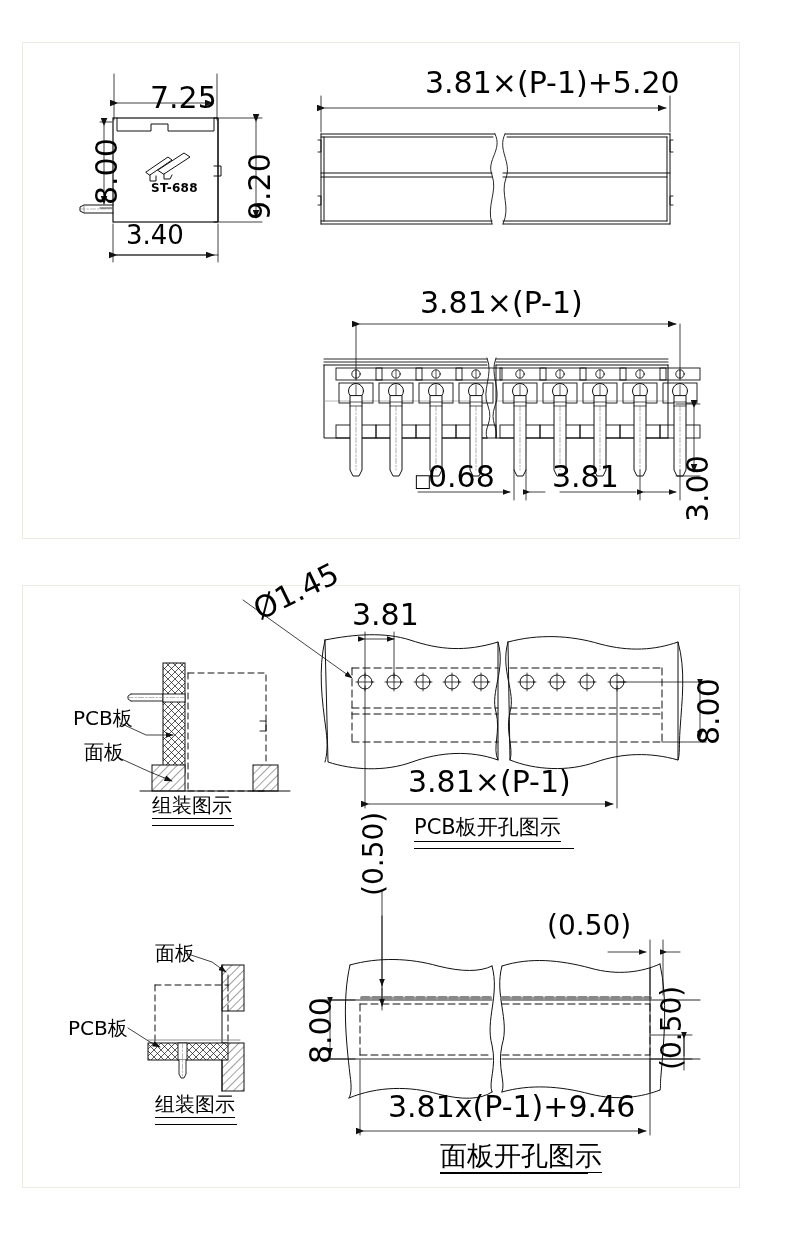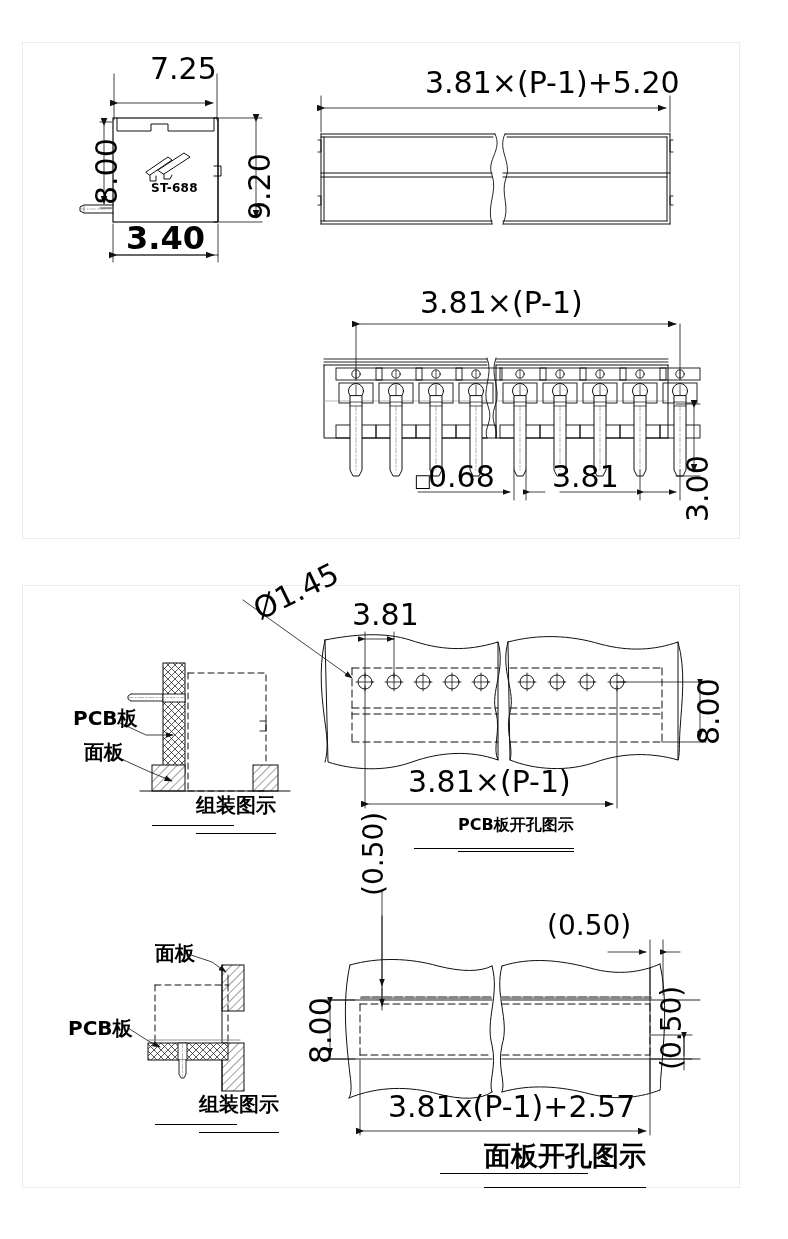--- a/index.html
+++ b/index.html
@@ -6,23 +6,23 @@
   body{width:788px;height:1239px;position:relative;
        font-family:"DejaVu Sans","Liberation Sans",sans-serif;
        color:#111;-webkit-font-smoothing:antialiased;}
   .panel{position:absolute;border:1.5px solid #e8eee2;background:#fff;}
   #panel-top{left:22px;top:42px;width:716px;height:495px;}
   #panel-bottom{left:22px;top:585px;width:716px;height:601px;}
   .stage{position:absolute;left:0;top:0;width:788px;height:1239px;pointer-events:none;}
   svg{overflow:visible;}
   .dimtxt{position:absolute;font-family:"DejaVu Sans","Liberation Sans",sans-serif;
           color:#000;white-space:nowrap;line-height:1;}
-  .cn{font-family:"DejaVu Sans","Liberation Sans",sans-serif;font-weight:bold;}
+  .cn{font-family:"DejaVu Sans","Liberation Sans",sans-serif;}
   .rot90{transform:rotate(-90deg);transform-origin:left top;}
-  .u{border-bottom:1.6px solid #000;padding-bottom:18px;margin-left:44px;}
+  .u{border-bottom:1.6px solid #000;padding-bottom:3px;}
 </style>
 </head>
 <body>
 
 <div class="panel" id="panel-top"></div>
 <div class="panel" id="panel-bottom"></div>
 
 <svg class="stage" width="788" height="1239" viewBox="0 0 788 1239" xmlns="http://www.w3.org/2000/svg">
   <defs>
     <marker id="ah" markerWidth="9" markerHeight="7" refX="8.5" refY="3.5" orient="auto" markerUnits="userSpaceOnUse">
@@ -488,24 +488,24 @@
 
   <g stroke-width="0.8" stroke="#111">
     <path d="M360,1060 L360,1135"></path>
     <path d="M650,1060 L650,1135"></path>
     <path d="M364,1131 L646,1131" marker-start="url(#ah)" marker-end="url(#ah)"></path>
   </g>
 
   </g>
 </svg>
 
-<div class="dimtxt" style="left:150px;top:54px;font-size:30px;">7.25</div>
+<div class="dimtxt" style="left:150px;top:83px;font-size:30px;">7.25</div>
 <div class="dimtxt rot90" style="left:92px;top:205px;font-size:30px;">8.00</div>
 <div class="dimtxt rot90" style="left:245px;top:220px;font-size:30px;">9.20</div>
-<div class="dimtxt" style="left:126px;top:222px;font-size:32px;font-weight:bold;">3.40</div>
+<div class="dimtxt" style="left:126px;top:222px;font-size:26px;">3.40</div>
 <div class="dimtxt" style="left:151px;top:182px;font-size:12px;font-weight:bold;letter-spacing:.3px;">ST-688</div>
 
 <div class="dimtxt" style="left:386px;top:68px;font-size:30px;margin-left:39px;">3.81×(P-1)+5.20</div>
 
 <div class="dimtxt" style="left:420px;top:288px;font-size:30px;">3.81×(P-1)</div>
 <div class="dimtxt rot90" style="left:683px;top:522px;font-size:30px;">3.00</div>
 <div class="dimtxt" style="left:414px;top:472px;font-size:18px;">□</div>
 <div class="dimtxt" style="left:428px;top:462px;font-size:30px;">0.68</div>
 <div class="dimtxt" style="left:552px;top:462px;font-size:30px;">3.81</div>
 
@@ -516,22 +516,22 @@
 
 <div class="dimtxt cn" style="left:155px;top:943px;font-size:20px;">面板</div>
 <div class="dimtxt cn" style="left:68px;top:1018px;font-size:20px;">PCB板</div>
 <div class="dimtxt cn u" style="left:155px;top:1094px;font-size:20px;">组装图示</div>
 <div style="position:absolute;left:155px;top:1124px;width:82px;height:0;border-bottom:1.3px solid #000;"></div>
 
 <div class="dimtxt" style="left:249px;top:598px;font-size:30px;transform:rotate(-26deg);transform-origin:left top;">Ø1.45</div>
 <div class="dimtxt" style="left:352px;top:600px;font-size:30px;">3.81</div>
 <div class="dimtxt rot90" style="left:694px;top:745px;font-size:30px;">8.00</div>
 <div class="dimtxt" style="left:408px;top:767px;font-size:30px;">3.81×(P-1)</div>
-<div class="dimtxt cn u" style="left:414px;top:817px;font-size:16px;">PCB板开孔图示</div>
+<div class="dimtxt cn u" style="left:414px;top:817px;font-size:21px;">PCB板开孔图示</div>
 <div style="position:absolute;left:414px;top:848px;width:160px;height:0;border-bottom:1.3px solid #000;"></div>
 
 <div class="dimtxt rot90" style="left:360px;top:896px;font-size:28px;">(0.50)</div>
 <div class="dimtxt" style="left:547px;top:912px;font-size:28px;">(0.50)</div>
 <div class="dimtxt rot90" style="left:658px;top:1070px;font-size:28px;">(0.50)</div>
 <div class="dimtxt rot90" style="left:306px;top:1064px;font-size:30px;">8.00</div>
-<div class="dimtxt" style="left:388px;top:1092px;font-size:30px;">3.81x(P-1)+2.57</div>
+<div class="dimtxt" style="left:388px;top:1092px;font-size:30px;">3.81x(P-1)+9.46</div>
 <div class="dimtxt cn u" style="left:440px;top:1142px;font-size:27px;">面板开孔图示</div>
 <div style="position:absolute;left:440px;top:1173px;width:148px;height:0;border-bottom:1.3px solid #000;"></div>
 
 </body></html>

